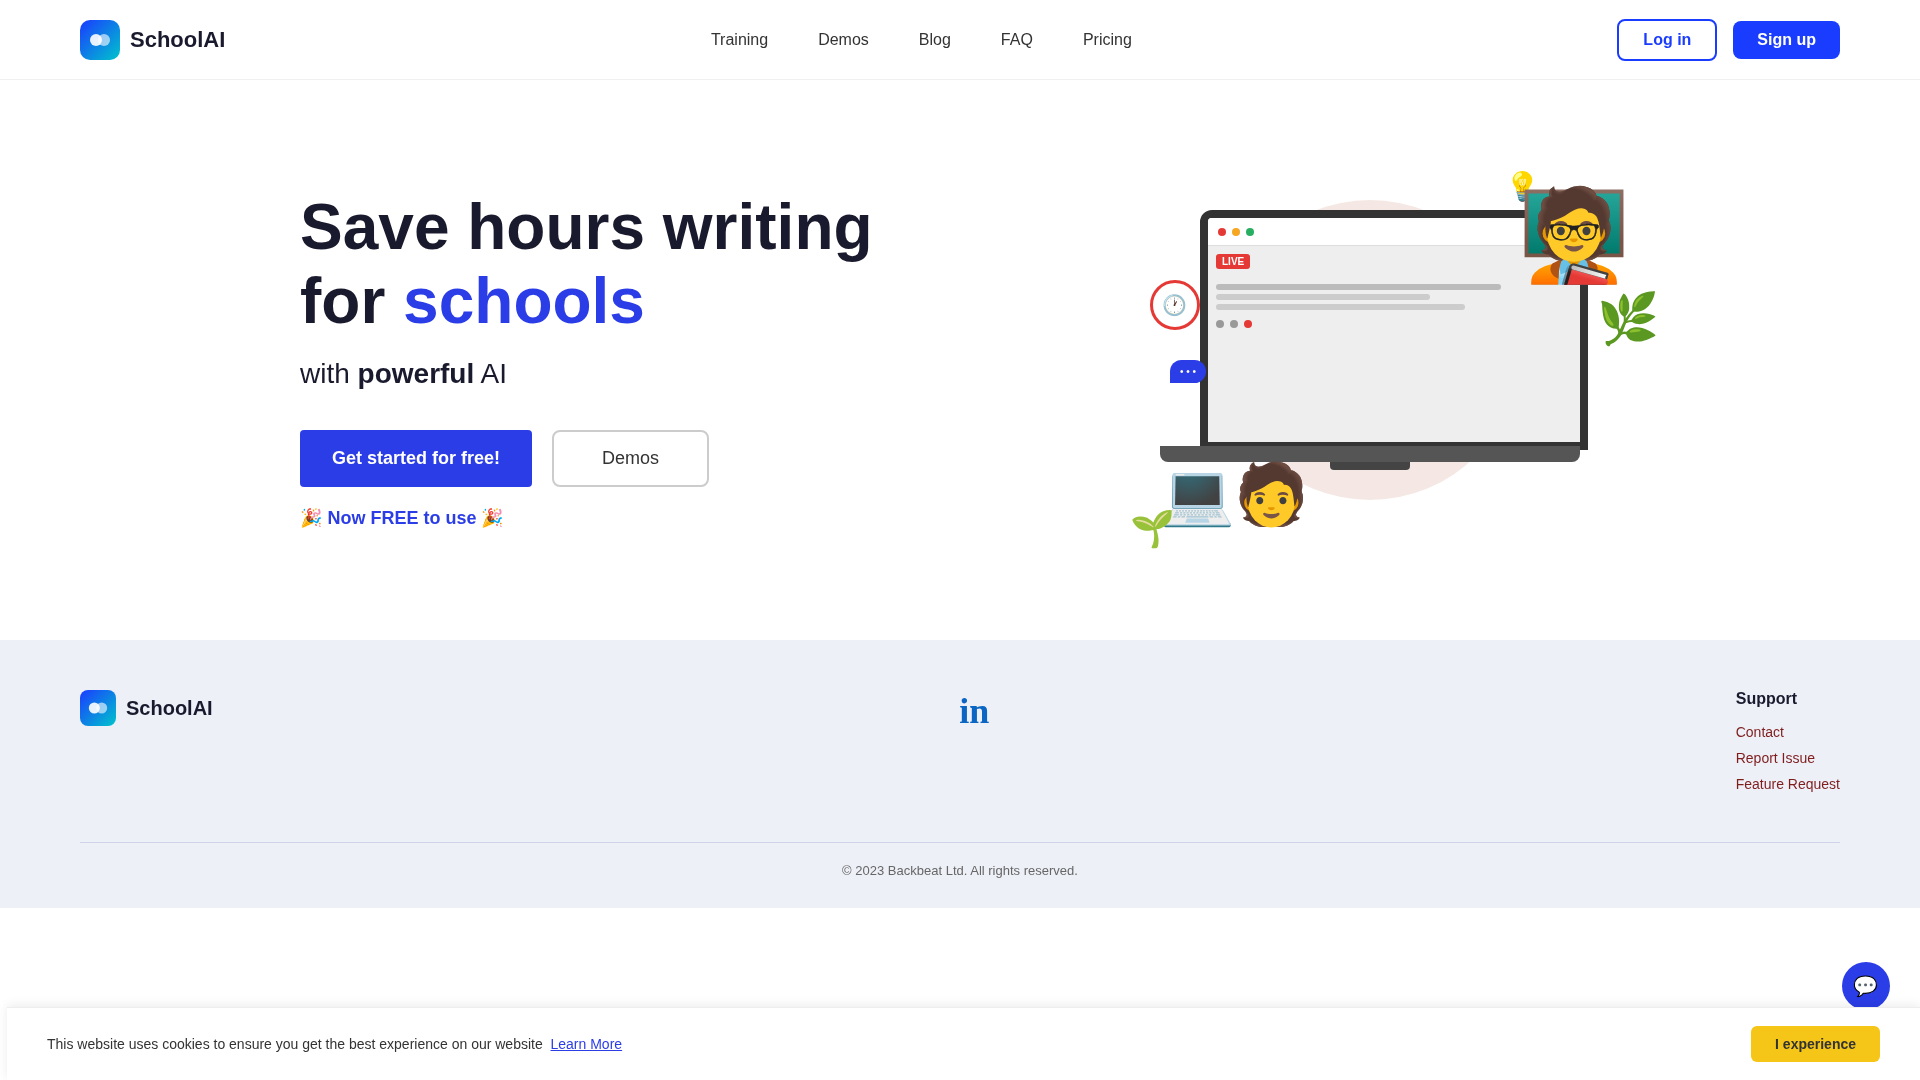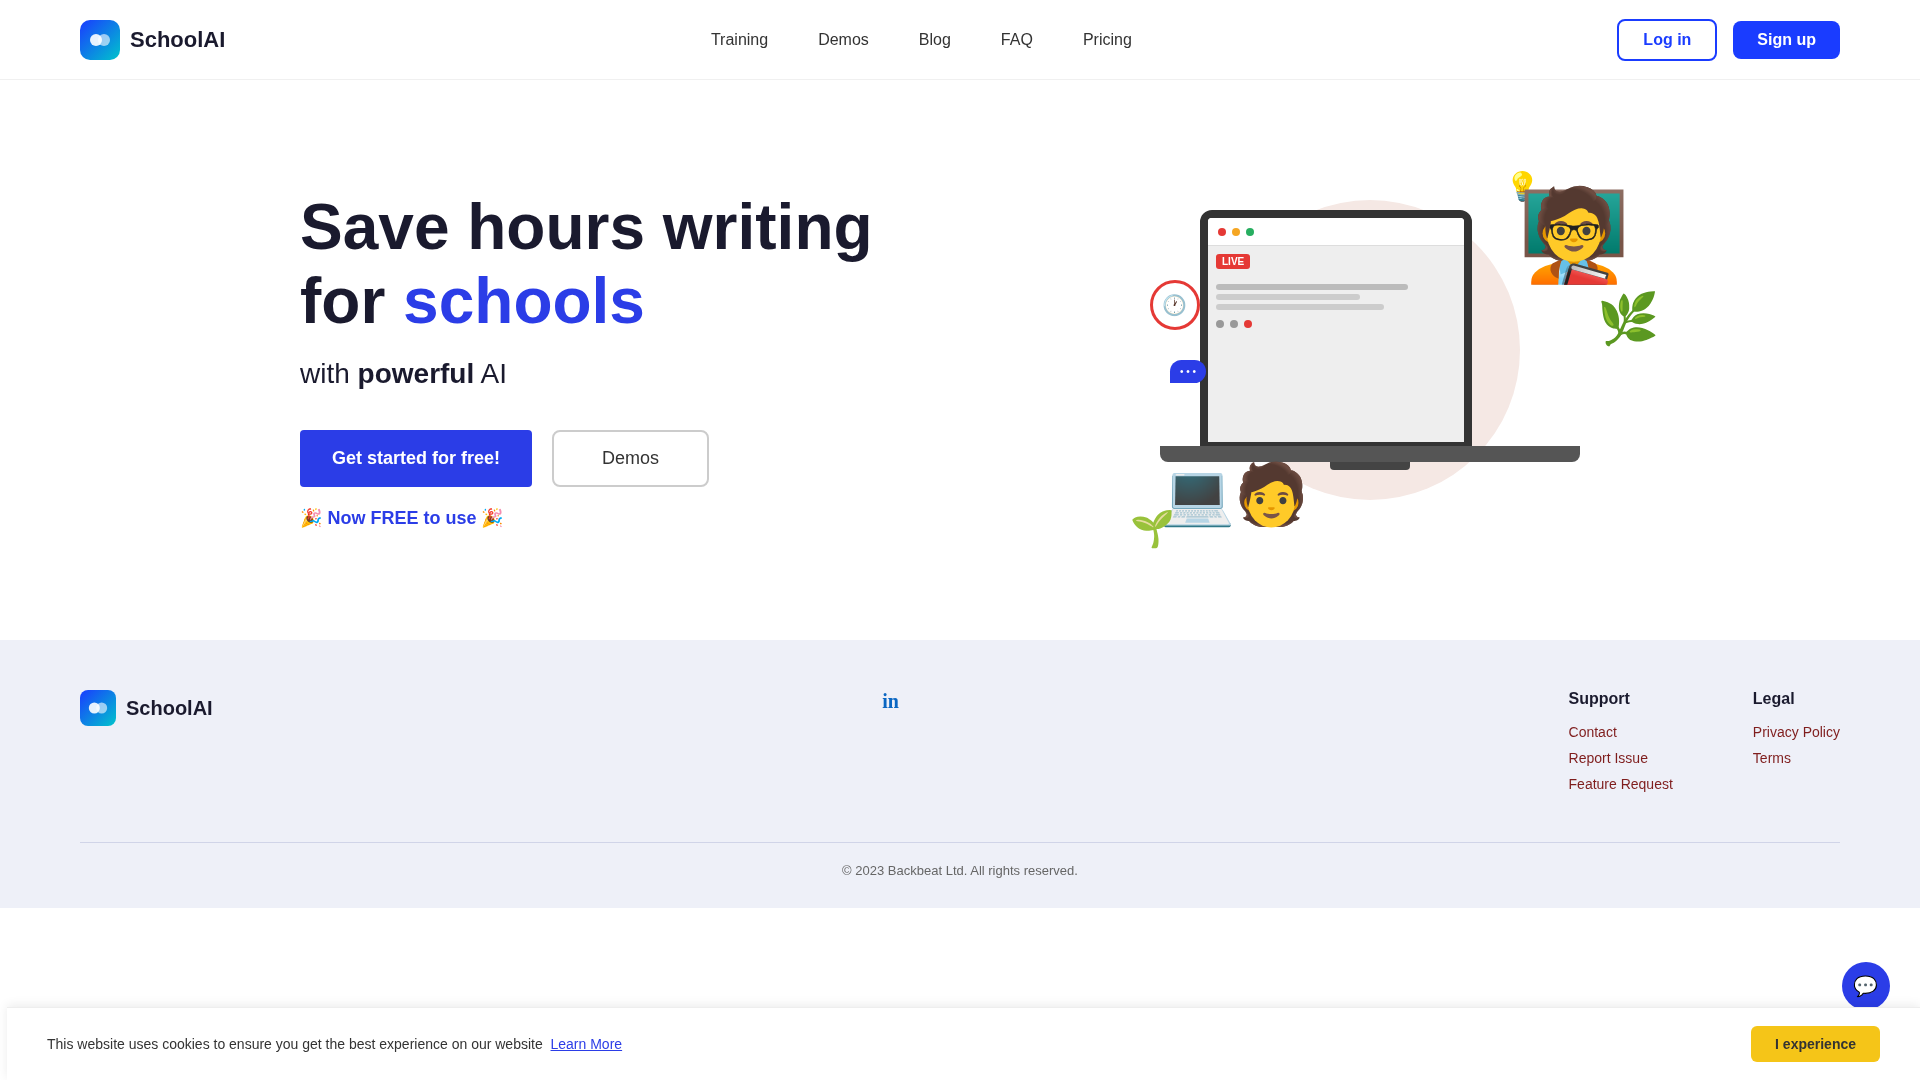--- a/index.html
+++ b/index.html
@@ -67,21 +67,21 @@
     .hero-right { flex-shrink: 0; }
     .illustration {
       width: 480px; height: 340px;
       position: relative;
     }
 
     
     .laptop-screen {
       position: absolute;
       left: 60px; top: 40px;
-      width: 272px; height: 240px;
+      width: 388px; height: 240px;
       background: #222;
       border-radius: 12px 12px 0 0;
       overflow: hidden;
       border: 8px solid #333;
     }
     .laptop-screen-inner {
       width: 100%; height: 100%;
       background: #f5f5f5;
       display: flex; flex-direction: column;
     }
@@ -315,35 +315,30 @@
       <div class="footer-logo-icon">
         <svg width="22" height="22" viewBox="0 0 24 24" fill="none">
           <circle cx="8" cy="12" r="6" fill="white" opacity="0.9"></circle>
           <circle cx="16" cy="12" r="6" fill="white" opacity="0.6"></circle>
         </svg>
       </div>
       <span class="footer-logo-text">SchoolAI</span>
     </div>
 
     <div class="footer-center">
-      <span class="linkedin-icon" style="font-size:20px;font-weight:bold;font-family:serif;color:#0a66c2;">in</span>
+      <span class="linkedin-icon" style="font-size:36px;font-weight:bold;font-family:serif;color:#0a66c2;">in</span>
     </div>
 
     <div class="footer-links">
       <div class="footer-col">
         <h4>Support</h4>
         <a>Contact</a>
         <a>Report Issue</a>
         <a>Feature Request</a>
       </div>
-      <div class="footer-col">
-        <h4>Legal</h4>
-        <a>Privacy Policy</a>
-        <a>Terms</a>
-      </div>
     </div>
   </div>
 
   <div class="footer-bottom">
     <span>© 2023 Backbeat Ltd. All rights reserved.</span>
   </div>
 </footer>
 
 <div class="cookie-banner">
   <span>

